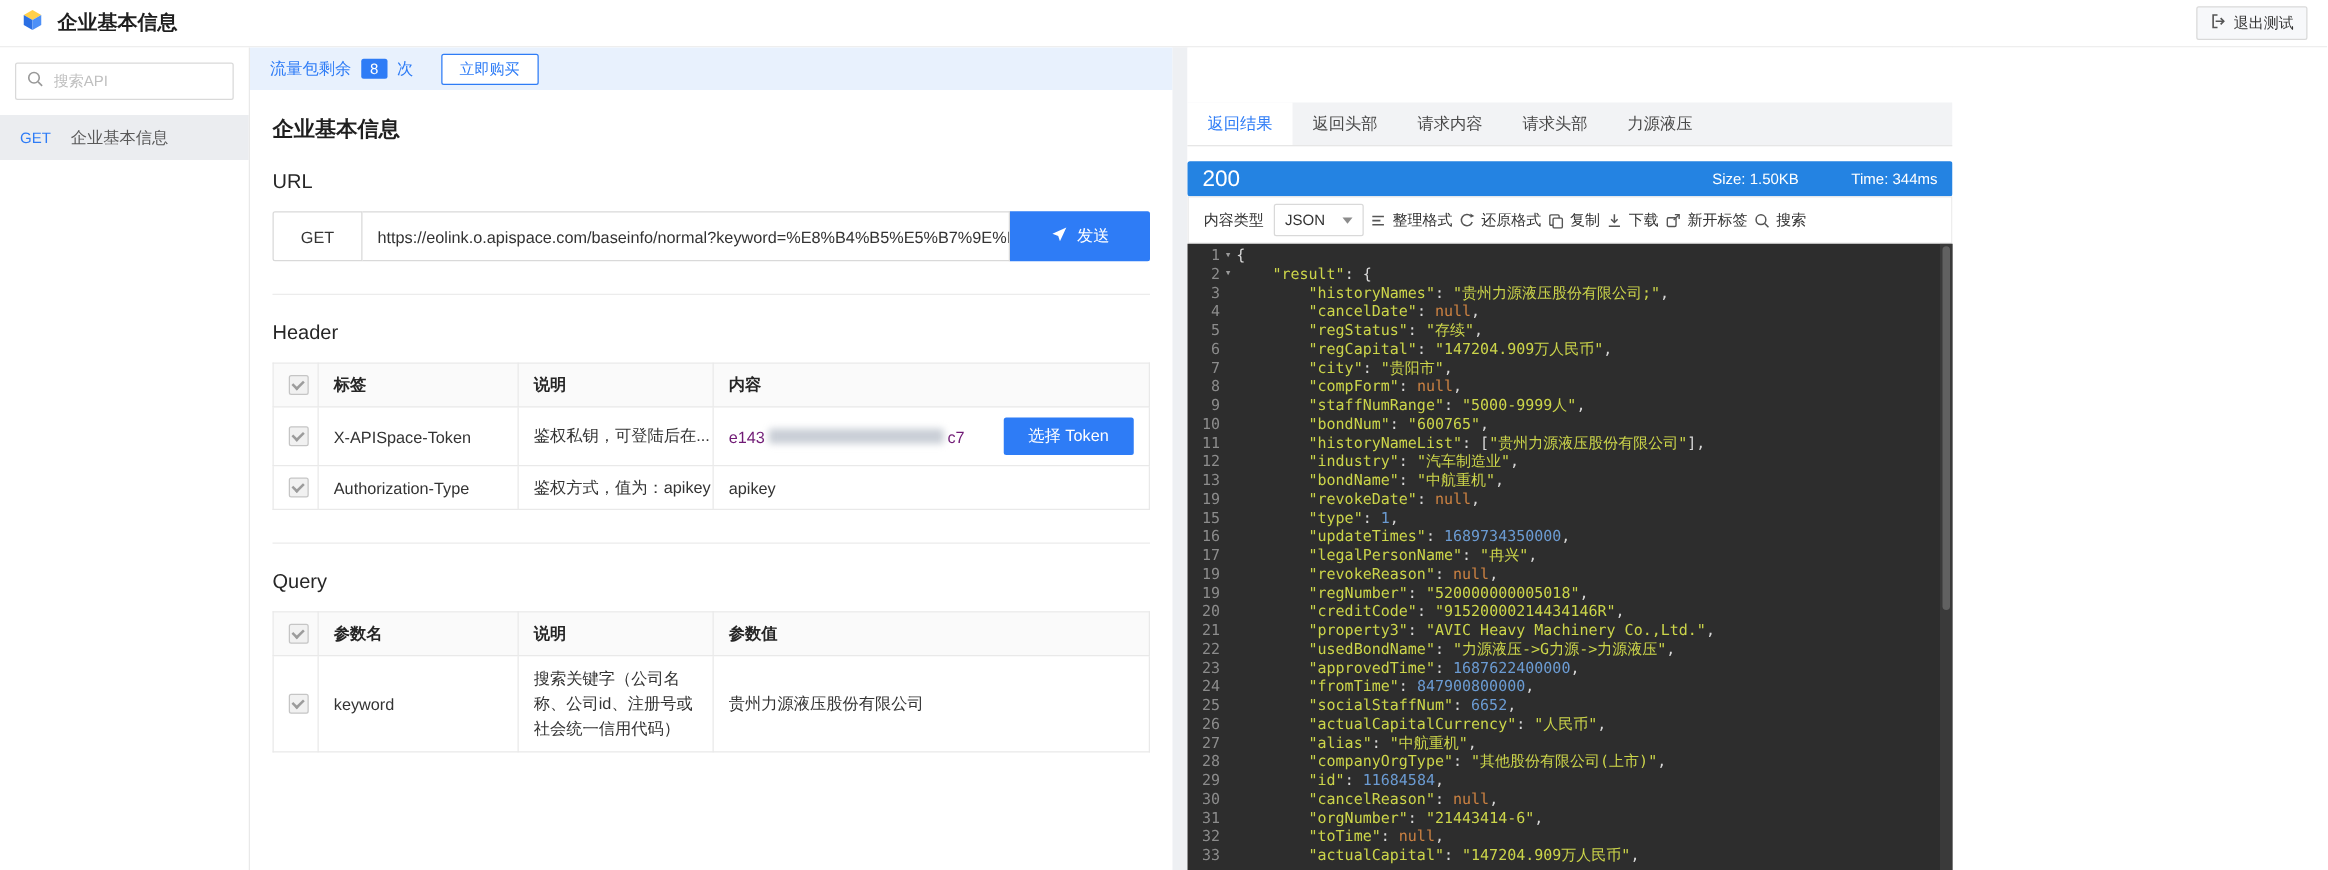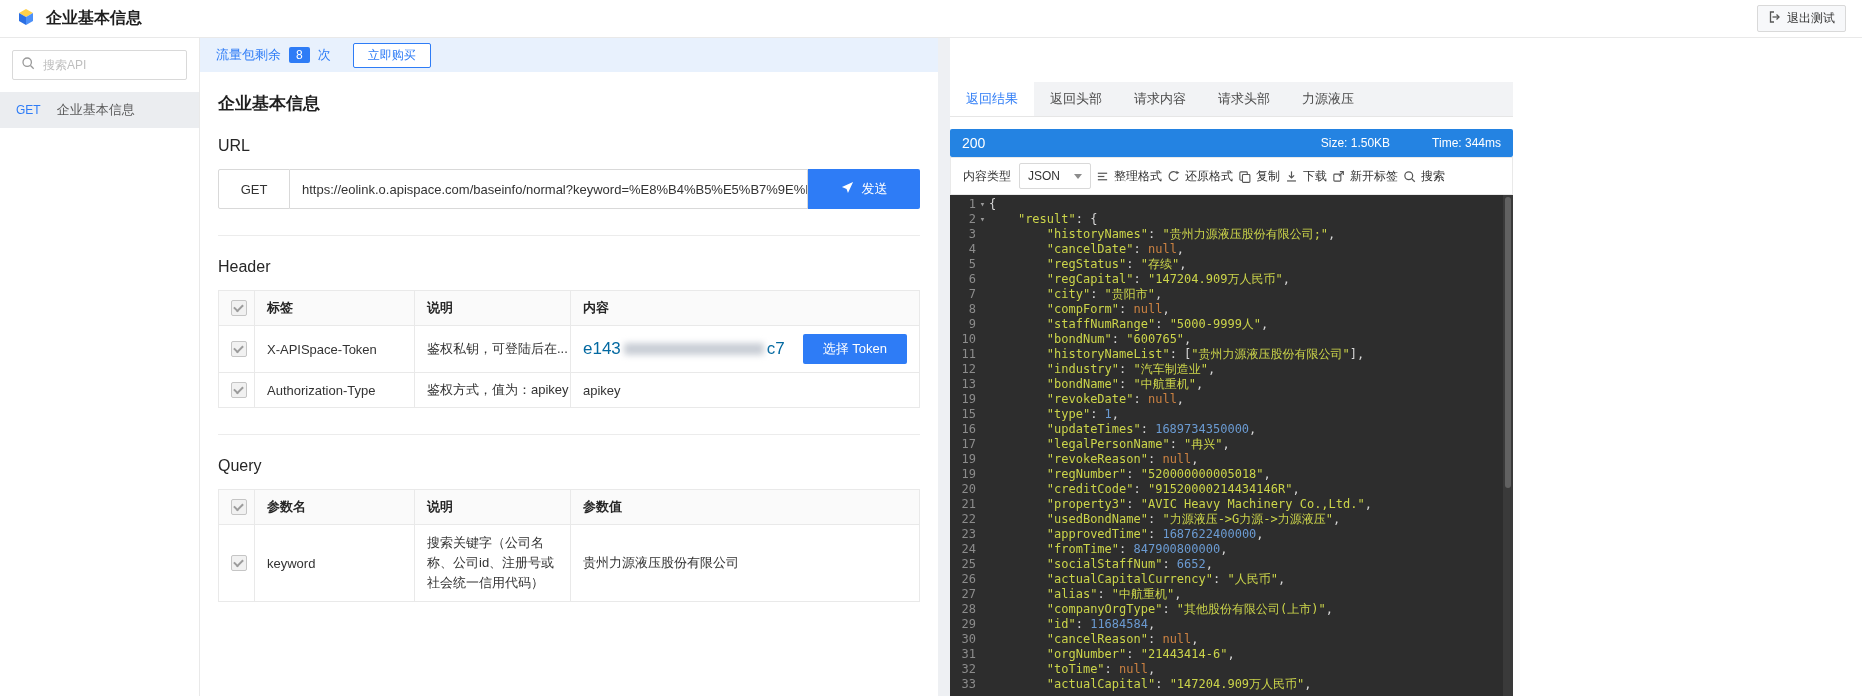--- a/index.html
+++ b/index.html
@@ -43,32 +43,32 @@
   .param-table{width:100%;border-collapse:collapse;font-size:13px;table-layout:fixed;padding-left:26px;}
   .param-table th,.param-table td{border:1px solid #e9e9e9;padding:8px 12px;text-align:left;vertical-align:middle;box-sizing:border-box;}
   .param-table th{background:#fafafa;color:#262626;font-weight:600;}
   .c-cb{width:36px;}.c-tag{width:160px;}.c-desc{width:156px;}
   .cb-cell{text-align:center;padding:8px 6px;}
   .nowrap{white-space:nowrap;overflow:hidden;}
   .wrap3{line-height:20px;}
   .cb{width:14px;height:14px;border:1px solid #c5c5c5;border-radius:2px;background:#f1f1f1;display:inline-block;position:relative;vertical-align:middle;cursor:pointer;}
   .cb.checked::after{content:"";position:absolute;left:2px;top:3px;width:7px;height:4px;border-left:2px solid #9c9c9c;border-bottom:2px solid #9c9c9c;transform:rotate(-45deg);}
   .token-cell{display:flex;align-items:center;justify-content:space-between;gap:12px;}
-  .token-text{display:flex;align-items:center;font-size:17px;color:#0369a1;}
+  .token-text{display:flex;align-items:center;font-size:13px;color:#701a75;}
   .masked{width:140px;height:12px;background:#c9ced6;border-radius:2px;margin:0 3px;filter:blur(3px);display:inline-block;}
   .btn-primary{background:#2e7cf6;color:#fff;border:none;border-radius:2px;padding:6px 20px;font-size:13px;cursor:pointer;font-family:inherit;white-space:nowrap;}
 
   
-  .result-panel{width:563px;flex:none;display:flex;flex-direction:column;padding-top:44px;box-sizing:border-box;min-height:0;background:#fff;}
+  .result-panel{width:612px;flex:none;display:flex;flex-direction:column;padding-top:44px;box-sizing:border-box;min-height:0;background:#fff;}
   .flex-fill{flex:1;background:#fff;}
   .tabs{display:flex;background:#f2f3f5;border-bottom:1px solid #e6e6e6;flex:none;}
   .tab{padding:8px 16px;font-size:13px;color:#4a4a4a;cursor:pointer;white-space:nowrap;}
   .tab.active{background:#fff;color:#2e7cf6;}
   .status-bar{margin-top:12px;height:28px;flex:none;background:#2483e2;color:#fff;display:flex;align-items:center;padding:0 12px;border-radius:2px;font-size:12px;box-sizing:border-box;}
-  .status-code{font-size:14px;}
+  .status-code{font-size:18px;}
   .sb-right{margin-left:auto;display:flex;gap:42px;}
   .toolbar{margin-top:0;flex:none;height:38px;border:1px solid #e9e9e9;display:flex;align-items:center;padding:0 12px;gap:5px;font-size:12px;color:#333;box-sizing:border-box;}
   .ct-group{display:flex;align-items:center;gap:8px;}
   .select{border:1px solid #d9d9d9;border-radius:2px;height:26px;display:flex;align-items:center;padding:0 8px;gap:14px;cursor:pointer;box-sizing:border-box;}
   .caret{width:0;height:0;border-left:4px solid transparent;border-right:4px solid transparent;border-top:5px solid #8c8c8c;}
   .tool{display:flex;align-items:center;gap:5px;cursor:pointer;color:#333;white-space:nowrap;}
   .tool svg{color:#555;display:block;}
 
   .editor{flex:1;background:#2d2d2d;position:relative;overflow:hidden;font-family:"DejaVu Sans Mono",monospace;font-size:12px;min-height:0;}
   .code-area{padding-top:2px;}

